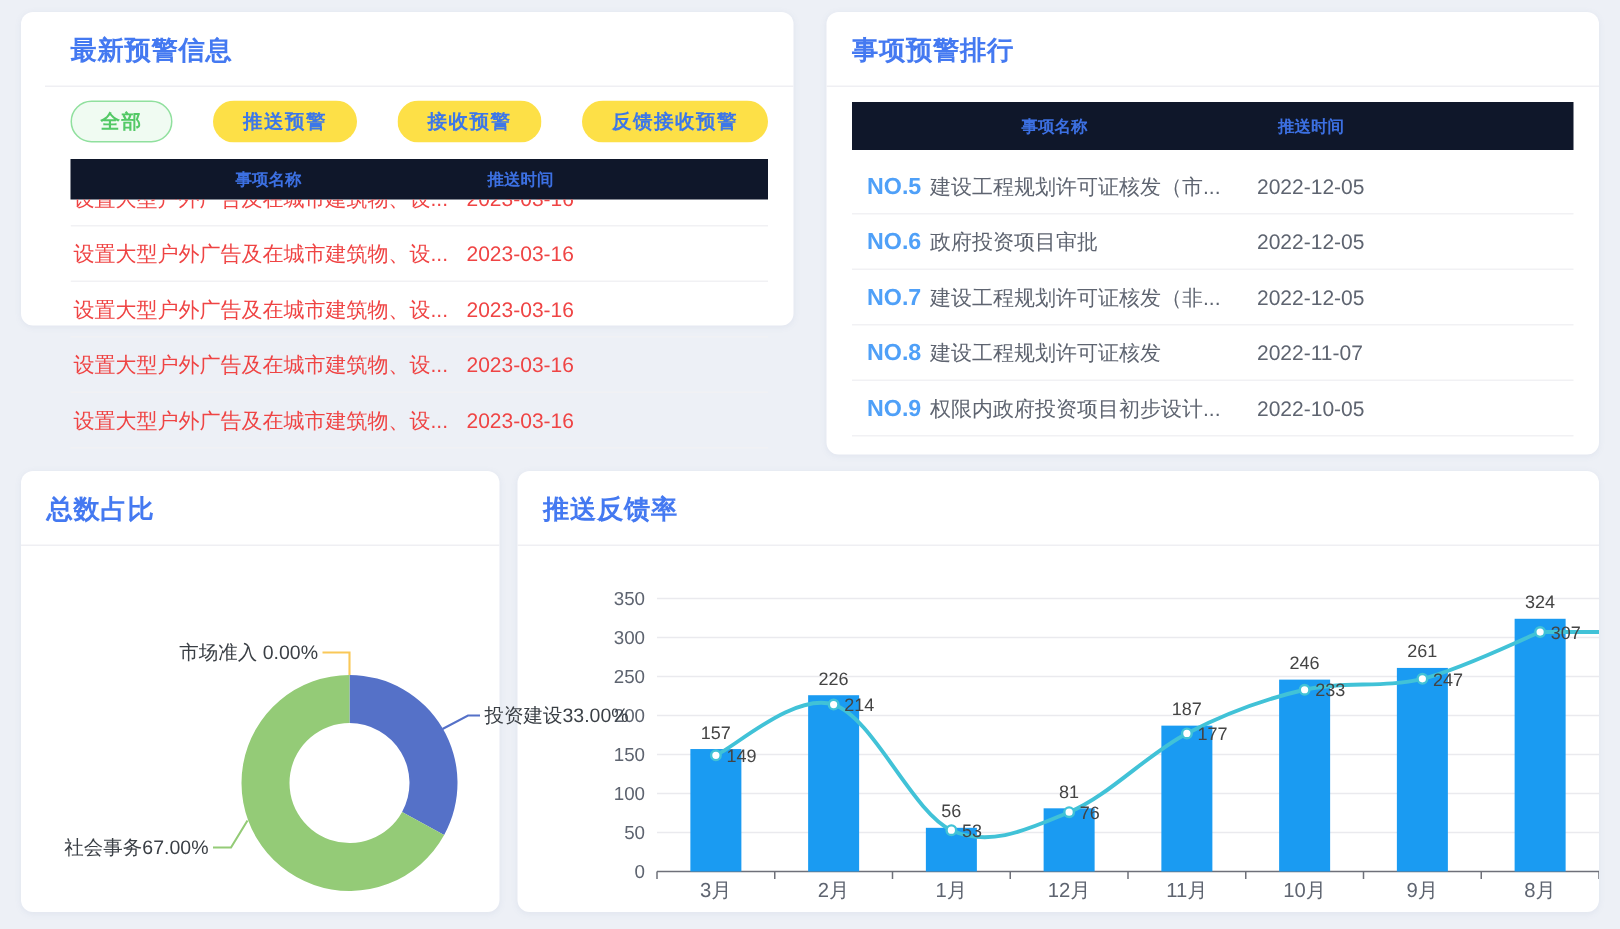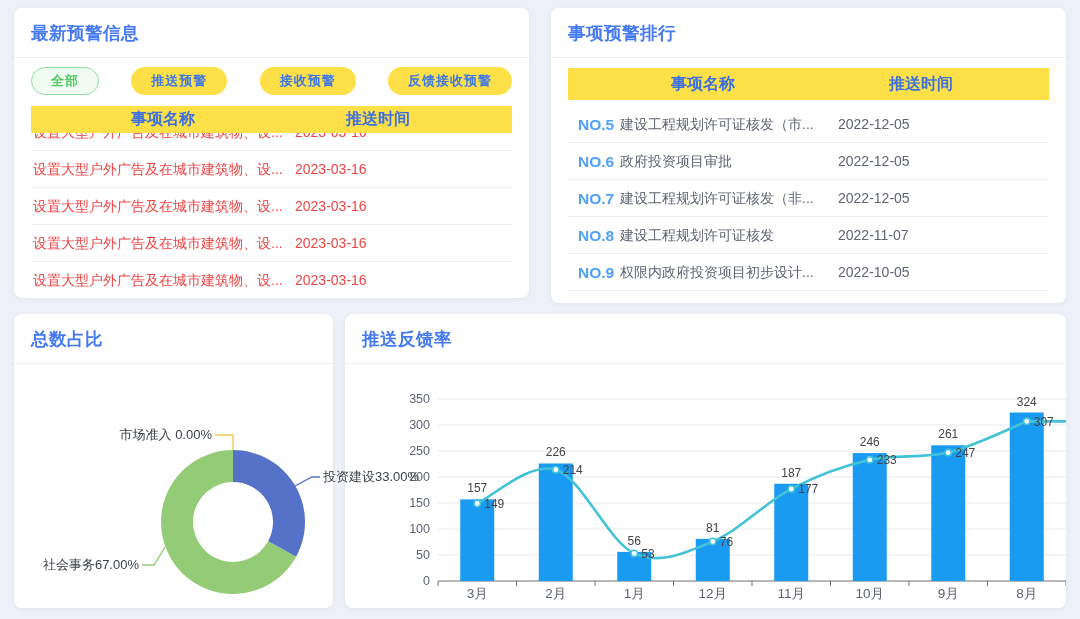--- a/index.html
+++ b/index.html
@@ -1,37 +1,37 @@
 <!DOCTYPE html>
 <html><head>
 <meta charset="utf-8">
 <style>
   * { margin:0; padding:0; box-sizing:border-box; }
   html,body { width:1080px; height:619px; overflow:hidden; }
   body { background:#EDF0F6; font-family:"Liberation Sans","DejaVu Sans",sans-serif; position:relative; }
 
   .panel { position:absolute; background:#fff; border-radius:8px; box-shadow:0 1px 4px rgba(120,140,180,.10); }
-  .panel-tl { left:14px; top:8px;   width:515px; height:290px; z-index:1; }
+  .panel-tl { left:14px; top:8px;   width:515px; height:209px; z-index:1;padding-left:16px; }
   .panel-tr { left:551px; top:8px;  width:515px; height:295px; z-index:1; }
   .panel-bl { left:14px; top:314px; width:319px; height:294px; z-index:3; overflow:visible; }
   .panel-br { left:345px; top:314px; width:721px; height:294px; z-index:2; }
 
   .panel-title { padding:13px 17px 12px; font-size:17.5px; font-weight:bold; color:#4479F1;
                  border-bottom:1px solid #EFEFF3; letter-spacing:.5px; }
 
   
   .filters { display:flex; justify-content:space-between; margin:9px 17px 0; }
   .filter-btn { height:28px; padding:0 19px; border-radius:14px; border:1px solid transparent;
                 background:#fde047; color:#3D77E8; font-size:13px; font-weight:bold;
                 letter-spacing:1px; cursor:pointer; font-family:inherit; }
   .filter-btn.active { background:#F0FBF2; border-color:#90E09E; color:#53C966; }
 
   
-  .band { display:flex; margin:11px 17px 0; background:#fde047; color:#3C70E2;
-          font-size:16px; font-weight:bold; align-items:center;gap:37px; }
+  .band { display:flex; margin:11px 17px 0; background:#0f172a; color:#3C70E2;
+          font-size:11px; font-weight:bold; align-items:center; }
   .band-l { height:27px; }
   .band-r { height:32px; margin-top:10px; }
   .band .c-name { width:264px; text-align:center; }
   .band-r .c-name { width:270px; }
   .band .c-time { flex:1; padding-left:14px; }
 
   .rows-clip { height:168px; overflow:hidden; margin:0 17px; }
   .rows-list { margin-top:-19px; }
   .t-row { display:flex; height:37px; line-height:37px; border-bottom:1px solid #F1F1F4;
            font-size:14px; color:#ef4444; cursor:pointer; }

